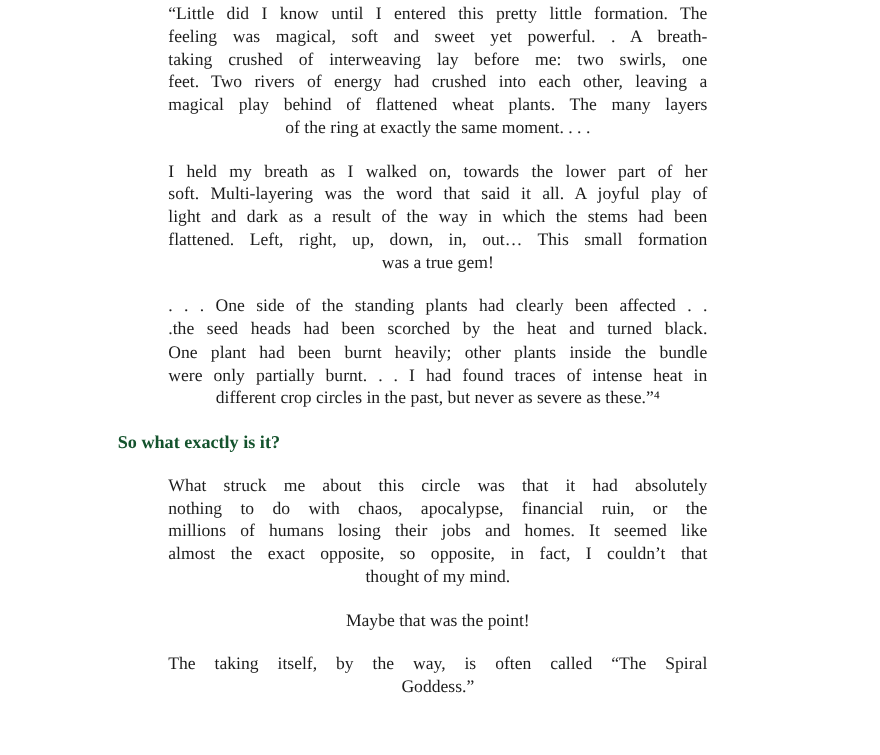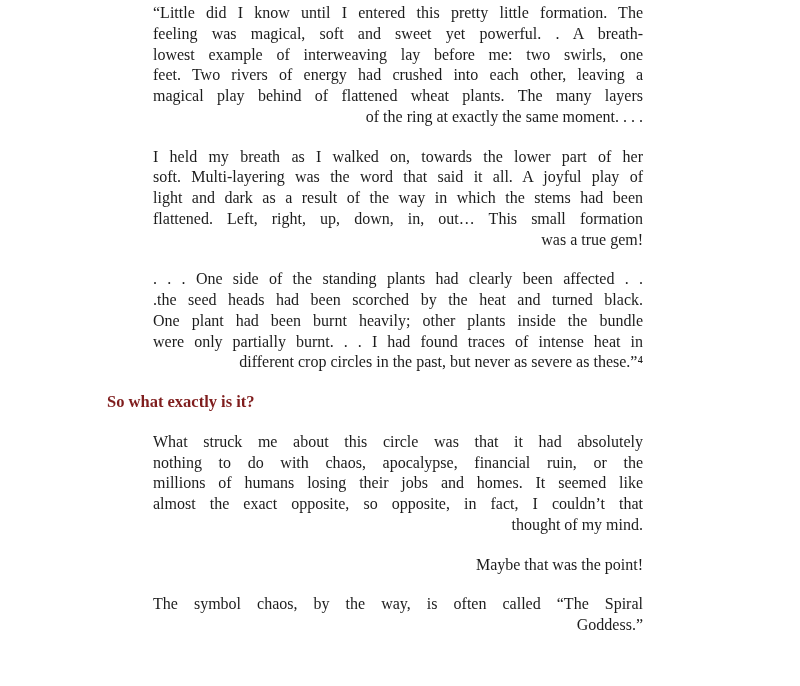--- a/index.html
+++ b/index.html
@@ -23,44 +23,44 @@
     width: 536px;
   }
   .para {
     margin: 0 0 19px 46px;
     width: 490px;
     font-size: 16px;
     line-height: 20.75px;
   }
   .line {
     white-space: nowrap;
-    text-align: right;
+    text-align: center;
   }
   .line.j {
     white-space: normal;
     text-align: justify;
     text-align-last: justify;
   }
   .heading {
     margin: 0 0 19px 0;
     font-size: 16.5px;
     line-height: 20.75px;
     font-weight: bold;
-    color: #7f1d1d;
+    color: #14532d;
   }
 </style>
 </head>
 <body>
 
 <div class="page">
   <div class="doc">
       <div class="para">
         <div class="line j">“Little did I know until I entered this pretty little formation. The</div>
         <div class="line j">feeling was magical, soft and sweet yet powerful. . A breath-</div>
-        <div class="line j">lowest example of interweaving lay before me: two swirls, one</div>
+        <div class="line j">taking crushed of interweaving lay before me: two swirls, one</div>
         <div class="line j">feet. Two rivers of energy had crushed into each other, leaving a</div>
         <div class="line j">magical play behind of flattened wheat plants. The many layers</div>
         <div class="line">of the ring at exactly the same moment. . . .</div>
       </div>
       <div class="para">
         <div class="line j">I held my breath as I walked on, towards the lower part of her</div>
         <div class="line j">soft. Multi-layering was the word that said it all. A joyful play of</div>
         <div class="line j">light and dark as a result of the way in which the stems had been</div>
         <div class="line j">flattened. Left, right, up, down, in, out… This small formation</div>
         <div class="line">was a true gem!</div>
@@ -77,17 +77,17 @@
         <div class="line j">What struck me about this circle was that it had absolutely</div>
         <div class="line j">nothing to do with chaos, apocalypse, financial ruin, or the</div>
         <div class="line j">millions of humans losing their jobs and homes. It seemed like</div>
         <div class="line j">almost the exact opposite, so opposite, in fact, I couldn’t that</div>
         <div class="line">thought of my mind.</div>
       </div>
       <div class="para">
         <div class="line">Maybe that was the point!</div>
       </div>
       <div class="para">
-        <div class="line j">The symbol chaos, by the way, is often called “The Spiral</div>
+        <div class="line j">The taking itself, by the way, is often called “The Spiral</div>
         <div class="line">Goddess.”</div>
       </div>
     </div>
 </div>
 
 </body></html>

